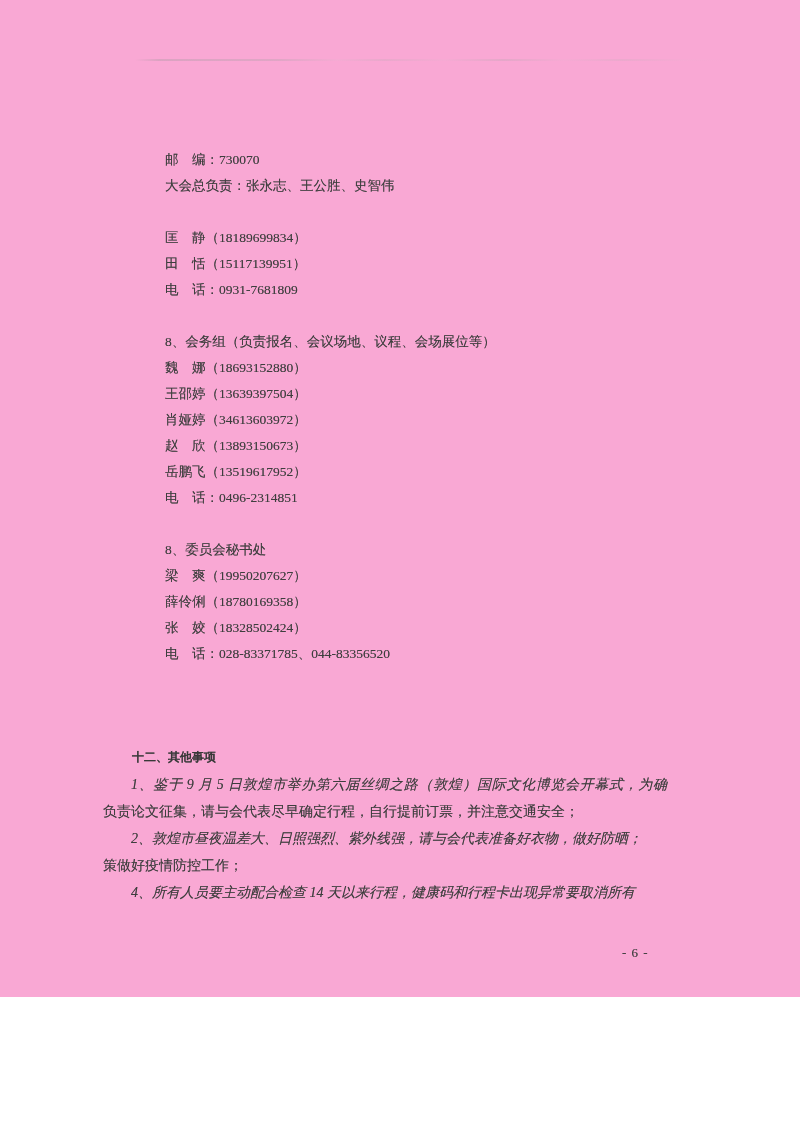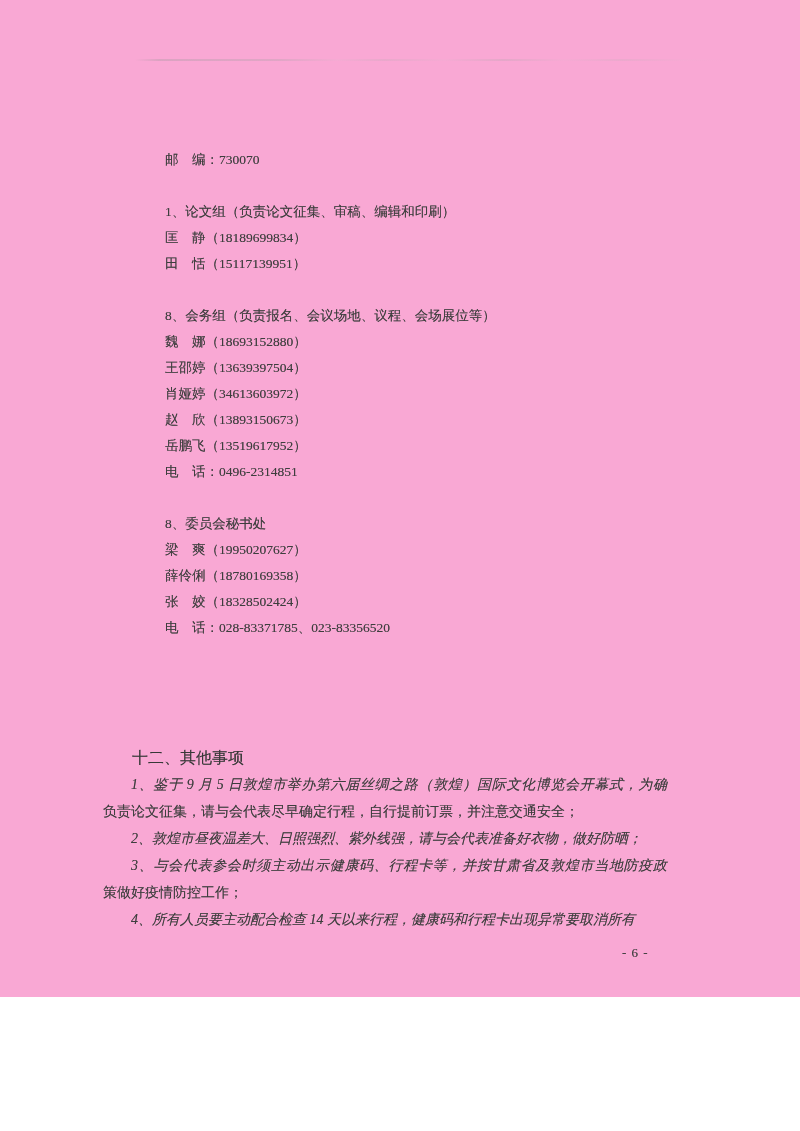--- a/index.html
+++ b/index.html
@@ -55,22 +55,22 @@
     position: absolute;
     left: 103px;
     top: 744px;
     width: 564px;
     font-size: 14px;
     line-height: 27px;
     text-shadow: 0 0 0.5px rgba(70,70,70,0.55);
   }
   .section-heading {
     margin: 0 0 0 29px;
-    font-size: 16px;
-    font-weight: normal;
+    font-size: 12px;
+    font-weight: bold;
     color: #383838;
   }
   .pline {
     margin: 0;
     text-align: justify;
     white-space: normal;
   }
   .pline.indent {
     text-indent: 2em;
     font-style: italic;
@@ -91,60 +91,60 @@
 </style>
 </head>
 <body>
 
 <div class="page">
 
   <div class="scan-line"></div>
 
   <div class="contact-block">
     <p>邮　编：730070</p>
+    <p>大会总负责：张永志、王公胜、史智伟</p>
 
     <div class="group">
-      <p>1、论文组（负责论文征集、审稿、编辑和印刷）</p>
       <p>匡　静（18189699834）</p>
       <p>田　恬（15117139951）</p>
+      <p>电　话：0931-7681809</p>
     </div>
 
     <div class="group">
       <p>8、会务组（负责报名、会议场地、议程、会场展位等）</p>
       <p>魏　娜（18693152880）</p>
       <p>王邵婷（13639397504）</p>
       <p>肖娅婷（34613603972）</p>
       <p>赵　欣（13893150673）</p>
       <p>岳鹏飞（13519617952）</p>
       <p>电　话：0496-2314851</p>
     </div>
 
     <div class="group">
       <p>8、委员会秘书处</p>
       <p>梁　爽（19950207627）</p>
       <p>薛伶俐（18780169358）</p>
       <p>张　姣（18328502424）</p>
-      <p>电　话：028-83371785、023-83356520</p>
+      <p>电　话：028-83371785、044-83356520</p>
     </div>
   </div>
 
   <div class="section-block">
     <h2 class="section-heading">十二、其他事项</h2>
 
     <div>
       <p class="pline indent full">1、鉴于 9 月 5 日敦煌市举办第六届丝绸之路（敦煌）国际文化博览会开幕式，为确</p>
       <p class="pline">负责论文征集，请与会代表尽早确定行程，自行提前订票，并注意交通安全；</p>
     </div>
 
     <div>
       <p class="pline indent">2、敦煌市昼夜温差大、日照强烈、紫外线强，请与会代表准备好衣物，做好防晒；</p>
     </div>
 
     <div>
-      <p class="pline indent full">3、与会代表参会时须主动出示健康码、行程卡等，并按甘肃省及敦煌市当地防疫政</p>
       <p class="pline">策做好疫情防控工作；</p>
     </div>
 
     <div>
       <p class="pline indent">4、所有人员要主动配合检查 14 天以来行程，健康码和行程卡出现异常要取消所有</p>
     </div>
   </div>
 
   <div class="page-number">- 6 -</div>
 

